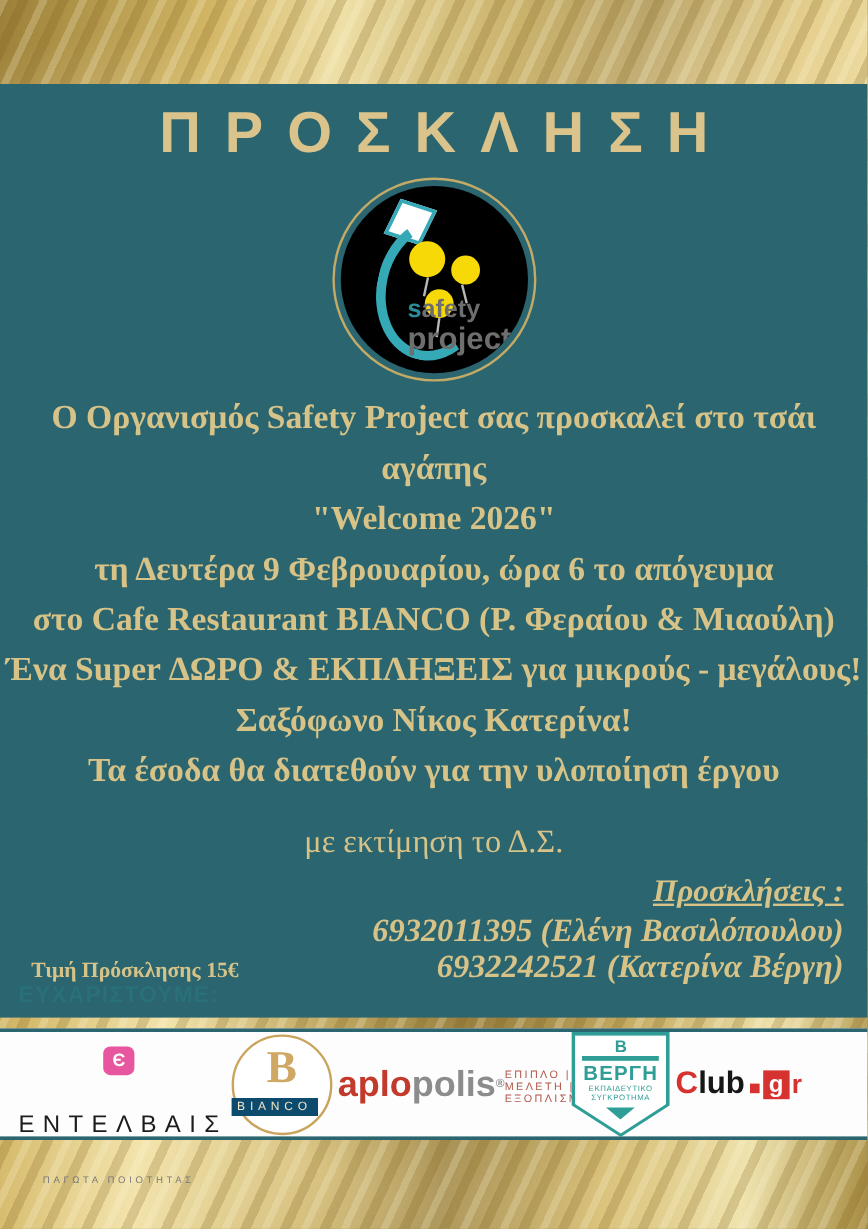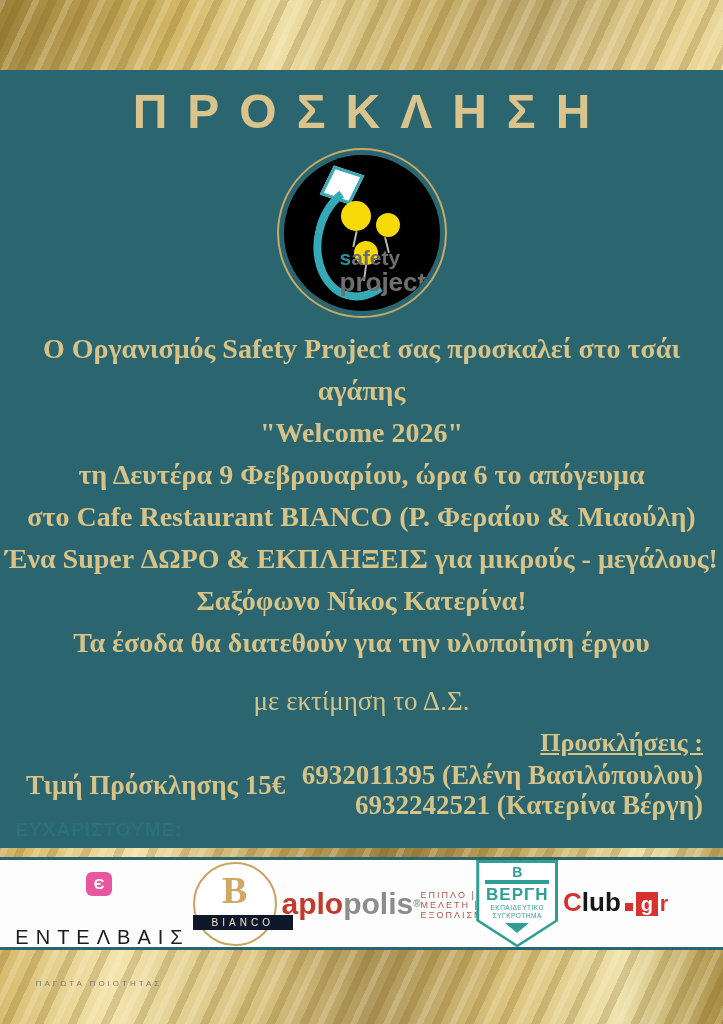--- a/index.html
+++ b/index.html
@@ -43,42 +43,42 @@
   .s3{left:80px;top:110px;transform:rotate(8deg);}
   .logo-text{position:absolute;left:56px;top:92px;width:100px;text-align:left;
     font-family:"Liberation Sans",sans-serif;font-weight:bold;line-height:1;}
   .logo-text .w1{font-size:21px;color:#6e6e6e;letter-spacing:0;}
   .logo-text .w1 .s-teal{color:#2a8f9b;}
   .logo-text .w2{font-size:26px;color:#6e6e6e;margin-top:1px;}
   
   .invite-block{margin-top:10px;font-weight:bold;font-size:28px;color:#d7c387;}
   .invite-line{line-height:42px;}
   .closing-line{margin-top:16px;font-weight:normal;font-size:27px;line-height:42px;}
-  .contact{margin-top:4px;text-align:right;padding-right:20px;font-weight:bold;}
+  .contact{margin-top:4px;text-align:right;padding-right:20px;font-weight:bold;font-style:italic;}
   .contact-heading{font-size:26px;line-height:34px;text-decoration:underline;}
   .contact-phone{font-size:27px;line-height:30px;}
-  .price-label{position:absolute;left:26px;top:700px;font-weight:bold;font-size:27px;}
+  .price-label{position:absolute;left:26px;top:728px;font-weight:bold;font-size:18px;}
   
   .sponsor-strip{
     position:absolute;top:857px;left:0;width:723px;height:93px;box-sizing:border-box;
     background:#fdfdfd;border-top:3px solid #2a6570;border-bottom:3px solid #2a6570;
     display:flex;align-items:center;justify-content:space-between;padding:0 10px;
     font-family:"Liberation Sans",sans-serif;
   }
   .thanks-col{display:flex;flex-direction:column;align-items:center;width:178px;gap:29px;}
   .thanks-label{color:#2a7078;font-weight:bold;font-size:19px;letter-spacing:1px;}
   .entelvais-icon{margin-top:2px;width:26px;height:24px;background:#e8569f;border-radius:6px;
     color:#fff;font-weight:bold;font-size:15px;line-height:24px;text-align:center;}
   .entelvais-name{margin-top:1px;font-size:20px;letter-spacing:7px;color:#1c1c1c;text-indent:7px;}
   .entelvais-tagline{font-size:8px;letter-spacing:3px;color:#7a7a7a;margin-top:1px;}
   .bianco-circle{width:80px;height:80px;border:2px solid #c9a45c;border-radius:50%;
     position:relative;background:#fff;flex-shrink:0;}
   .bianco-b{position:absolute;top:4px;left:0;width:100%;text-align:center;
     font-family:"Liberation Serif",serif;font-size:38px;color:#cfa963;font-weight:bold;}
-  .bianco-band{position:absolute;bottom:14px;left:-2px;width:100px;height:15px;background:#0f172a;}
+  .bianco-band{position:absolute;bottom:14px;left:-2px;width:72px;height:15px;background:#0c4a6e;}
   .bianco-name{font-size:10px;letter-spacing:4px;color:#f3e6c8;text-align:center;line-height:15px;}
   .aplopolis-col{display:flex;flex-direction:row;align-items:center;width:190px;}
   .roof-svg{height:24px;margin-bottom:-4px;}
   .aplopolis-name{font-weight:bold;font-size:30px;line-height:30px;letter-spacing:0px;}
   .apl-red{color:#c23a2c;}
   .apl-gray{color:#8c8c8c;}
   .apl-reg{font-size:10px;color:#8c8c8c;vertical-align:top;}
   .aplopolis-tagline{font-size:9px;letter-spacing:2px;color:#b0564a;margin-top:3px;}
   .vergi-badge{width:82px;height:88px;position:relative;flex-shrink:0;
     clip-path:polygon(0 0,100% 0,100% 70%,50% 100%,0 70%);background:#2f9e96;}

